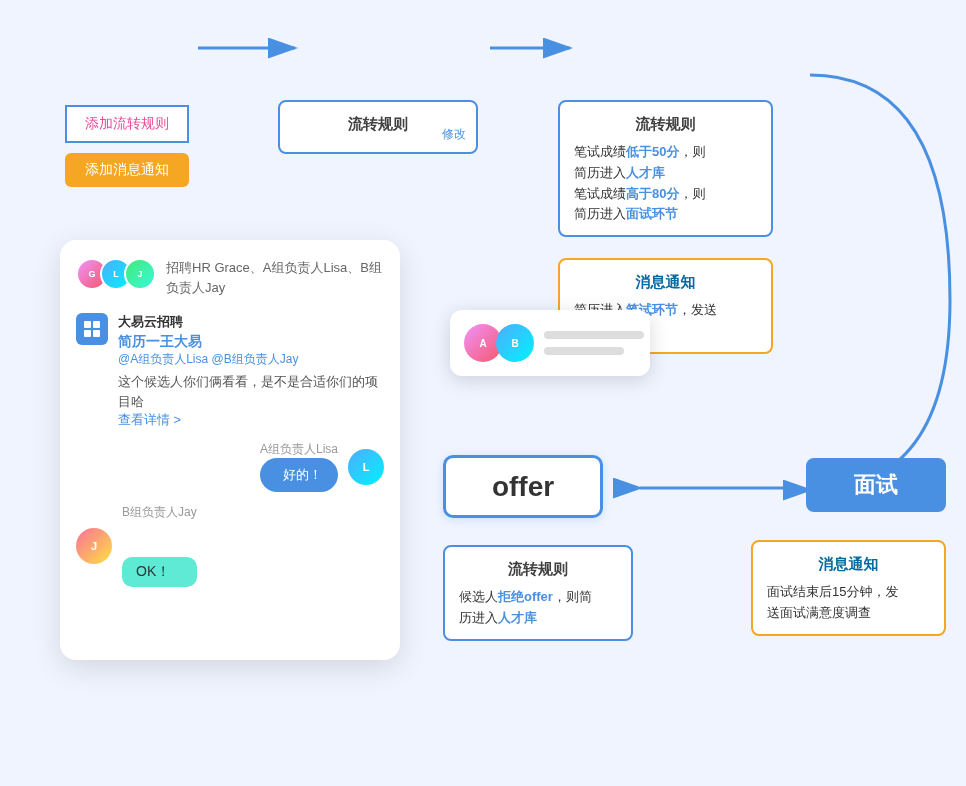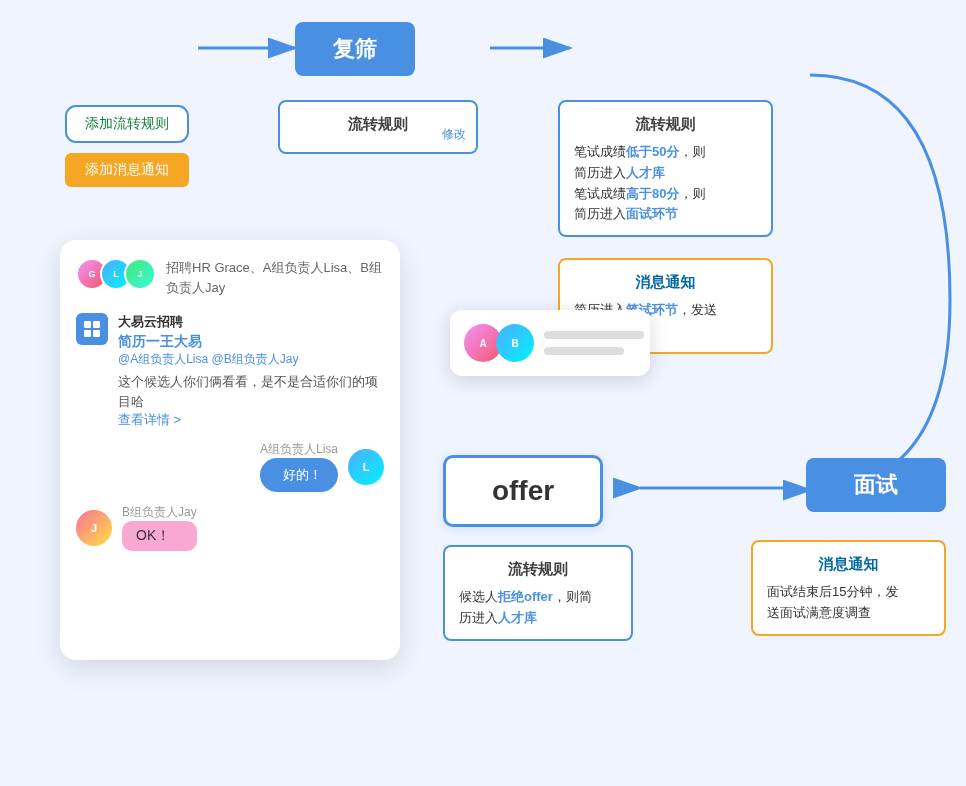--- a/index.html
+++ b/index.html
@@ -25,24 +25,24 @@
       font-weight: bold;
       padding: 12px 32px;
       border-radius: 8px;
       text-align: center;
       min-width: 120px;
     }
 
     .add-rule-btn {
       background: white;
       border: 2px solid #4a90e2;
-      color: #15803d;
+      color: #ec4899;
       font-size: 14px;
       padding: 8px 18px;
-      border-radius: 11px;
+      border-radius: 0;
       cursor: pointer;
       text-align: center;
     }
 
     .add-notify-btn {
       background: #f5a623;
       color: white;
       font-size: 14px;
       padding: 8px 18px;
       border-radius: 6px;
@@ -198,25 +198,26 @@
       gap: 10px;
       margin-bottom: 8px;
     }
 
     .reply-label-left {
       font-size: 12px;
       color: #999;
     }
 
     .ok-bubble {
-      background: #f9a8d4;
+      background: #5eead4;
       border-radius: 10px;
       padding: 6px 14px;
       font-size: 14px;
       color: #333;
+      margin-top: 36px;
     }
 
     
     .card-popup {
       position: absolute;
       left: 420px;
       top: 300px;
       width: 200px;
       background: white;
       border-radius: 12px;
@@ -243,21 +244,21 @@
       background: #ddd;
       border-radius: 4px;
     }
 
     
     .offer-box {
       position: absolute;
       left: 443px;
       top: 455px;
       width: 160px;
-      height: 72px;
+      height: 63px;
       background: white;
       border: 3px solid #4a90e2;
       border-radius: 10px;
       display: flex;
       align-items: center;
       justify-content: center;
       font-size: 28px;
       font-weight: bold;
       color: #333;
       box-shadow: 0 2px 10px rgba(74,144,226,0.2);
@@ -330,23 +331,20 @@
 
     <line x1="800" y1="488" x2="640" y2="488" stroke="#4a90e2" stroke-width="3" marker-end="url(#arrowBlueLeft)"></line>
   </svg>
 
 
   <div style="position:absolute; left:65px; top:105px; display:flex; flex-direction:column; gap:10px;">
     <div class="add-rule-btn">添加流转规则</div>
     <div class="add-notify-btn">添加消息通知</div>
   </div>
 
-  <div style="position:absolute; left:295px; top:22px;">
-    <div class="stage-box">复筛</div>
-  </div>
 
   <div style="position:absolute; left:278px; top:100px; width:200px;" class="rule-box">
     <div class="rule-title">流转规则</div>
     <span class="edit-link">修改</span>
   </div>
 
 
   <div style="position:absolute; left:558px; top:100px; width:215px;" class="rule-box">
     <div class="rule-title">流转规则</div>
     <div>

